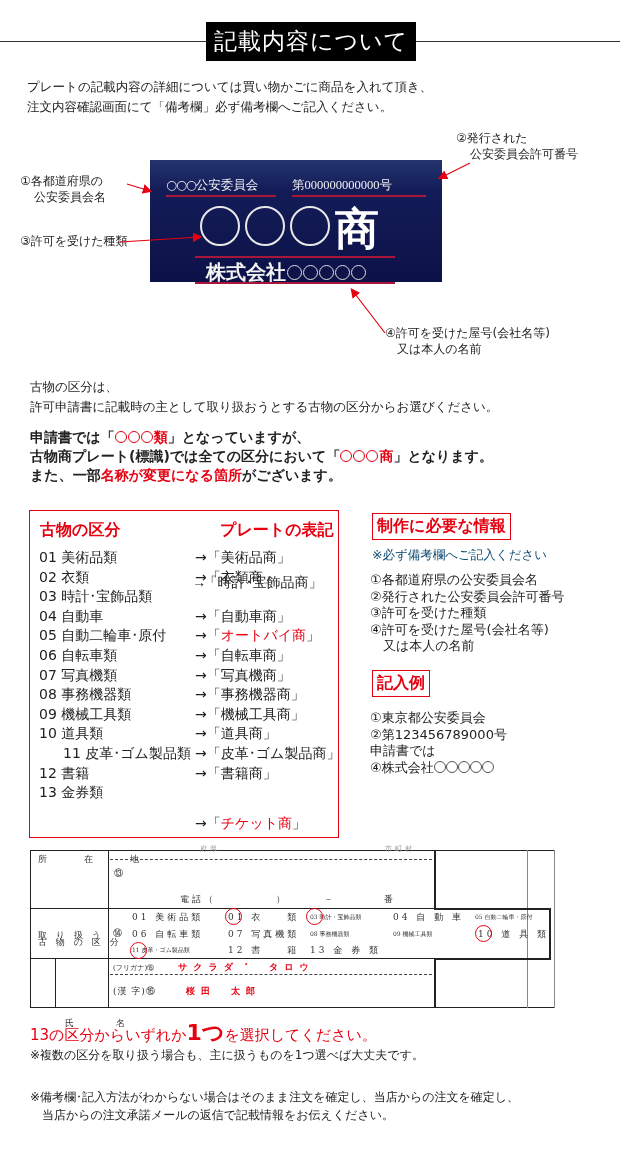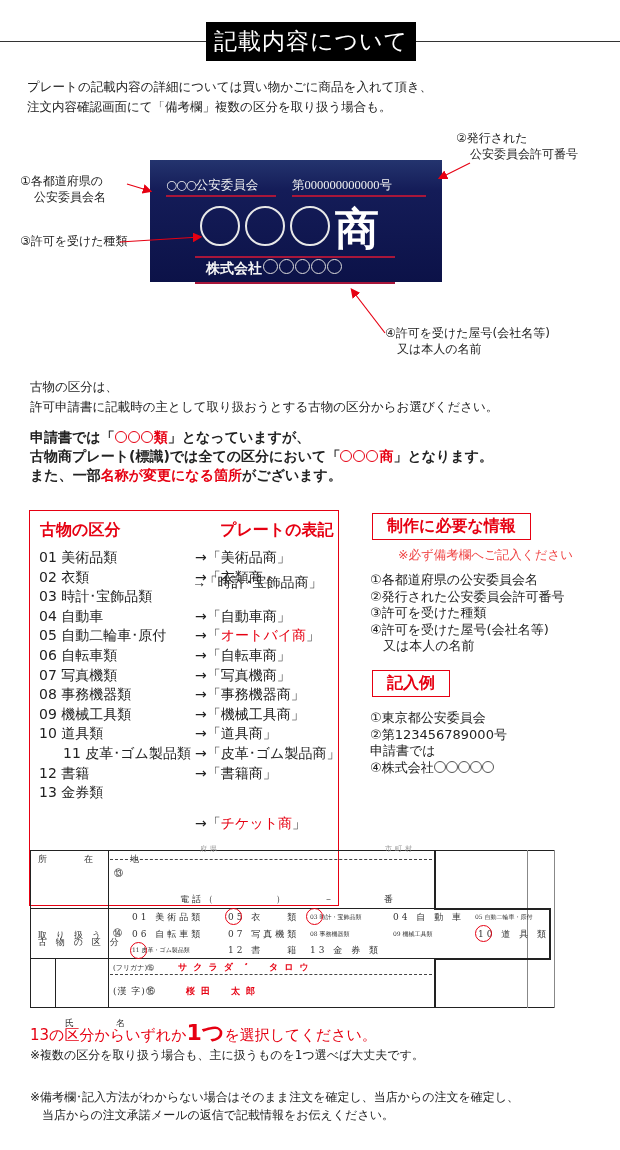--- a/index.html
+++ b/index.html
@@ -20,40 +20,40 @@
 
   
   .plate {
     position: absolute; left: 150px; top: 160px; width: 292px; height: 122px;
     background: linear-gradient(to bottom, #24346e 0%, #141c58 25%, #0c1248 100%);
   }
   .plate-top { position: absolute; top: 17px; font-family: "DejaVu Serif", serif; color: #f0f0f0; font-size: 12.5px; white-space: nowrap; }
   .plate-ul { position: absolute; height: 2px; background: #a8163a; }
   .plate-main { position: absolute; left: 50px; top: 45px; font-family: "DejaVu Serif", serif; color: #fff; font-size: 44px; line-height: 48px; white-space: nowrap; font-weight: bold; }
   .plate-main .circ { display: inline-block; width: 40px; height: 40px; border: 2px solid #e8e8e8; border-radius: 50%; margin-right: 5px; vertical-align: -2px; }
-  .plate-co { position: absolute; left: 56px; top: 99px; font-family: "DejaVu Serif", serif; color: #f4f4f4; font-size: 14px; white-space: nowrap; font-weight: bold; }
+  .plate-co { position: absolute; left: 56px; top: 99px; font-family: "DejaVu Serif", serif; color: #f4f4f4; font-size: 20px; white-space: nowrap; font-weight: bold; }
   .plate-co .sc { display: inline-block; width: 15px; height: 15px; border: 1px solid #ddd; border-radius: 50%; margin-left: 1px; vertical-align: -1px; }
 
   .callout { position: absolute; font-size: 12px; line-height: 16px; white-space: nowrap; }
   svg.arrows { position: absolute; left: 0; top: 0; pointer-events: none; }
 
   
   .cls-p { position: absolute; left: 30px; top: 377px; font-size: 12.5px; line-height: 20px; }
   .cls-strong { position: absolute; left: 30px; top: 428px; font-size: 14px; line-height: 19px; font-weight: bold; }
   .ring { display: inline-block; width: 12px; height: 12px; border: 1px solid #e60012; border-radius: 50%; margin-right: 1px; vertical-align: -1px; }
 
   
-  .cat-box { position: absolute; left: 29px; top: 510px; width: 310px; height: 396px; border: 1.5px solid #e60012; }
+  .cat-box { position: absolute; left: 29px; top: 510px; width: 310px; height: 328px; border: 1.5px solid #e60012; }
   .cat-head { position: absolute; top: 9px; font-size: 16px; font-weight: bold; color: #e60012; }
   .cat-row { position: absolute; left: 9px; font-size: 14px; line-height: 18px; white-space: nowrap; }
   .cat-plate { position: absolute; left: 165px; font-size: 14px; line-height: 18px; white-space: nowrap; }
 
   
-  .tag { position: absolute; border: 1.5px solid #e60012; color: #e60012; font-weight: bold; font-size: 16px; padding: 2px 14px; white-space: nowrap; }
-  .note-red { position: absolute; left: 372px; top: 547px; font-size: 12.5px; color: #ef4444; margin-left: 26px; }
+  .tag { position: absolute; border: 1.5px solid #e60012; color: #e60012; font-weight: bold; font-size: 16px; padding: 2px 4px; white-space: nowrap; }
+  .note-red { position: absolute; left: 372px; top: 547px; font-size: 12.5px; color: #0c4a6e; }
   .info-list { position: absolute; left: 370px; font-size: 13px; line-height: 16.5px; white-space: nowrap; }
   .info-list .sc { display: inline-block; width: 12px; height: 12px; border: 1px solid #555; border-radius: 50%; vertical-align: -1px; }
 
   
   .form { position: absolute; left: 30px; top: 850px; width: 525px; height: 158px; font-family: "DejaVu Serif", serif; color: #333; }
   .f-line { position: absolute; background: #222; }
   .f-dash { position: absolute; border-top: 1px dashed #444; height: 0; }
   .f-txt { position: absolute; font-size: 9px; white-space: nowrap; letter-spacing: 3px; }
   .f-sm { position: absolute; font-size: 6px; white-space: nowrap; }
   .f-circ { position: absolute; width: 17px; height: 17px; border: 1px solid #e60012; border-radius: 50%; }
@@ -66,21 +66,21 @@
   .foot2 { position: absolute; left: 30px; top: 1088px; font-size: 12px; line-height: 18px; white-space: nowrap; }
 </style>
 </head>
 <body>
 
 <div class="hdr-line"></div>
 <div class="hdr-box">記載内容について</div>
 
 <div class="intro">
   <div>プレートの記載内容の詳細については買い物かごに商品を入れて頂き、</div>
-  <div>注文内容確認画面にて「備考欄」複数の区分を取り扱う場合も。</div>
+  <div>注文内容確認画面にて「備考欄」必ず備考欄へご記入ください。</div>
 </div>
 
 <div class="plate">
   <div class="plate-top" style="left:16px;">
     <span class="sc-s" style="letter-spacing:-1px;">○○○</span><span>公安委員会</span>
   </div>
   <div class="plate-ul" style="left:16px; top:35px; width:110px;"></div>
   <div class="plate-top" style="left:142px;font-family:Liberation Serif, serif;">第000000000000号</div>
   <div class="plate-ul" style="left:142px; top:35px; width:134px;"></div>
   <div class="plate-main">
@@ -203,21 +203,21 @@
   <div class="f-txt" style="left:355px; top:-6px; font-size:7px; color:#999;">市町村</div>
   <div class="f-dash" style="left:80px; top:9px; width:322px;"></div>
   <div class="f-txt" style="left:84px; top:17px;">⑬</div>
   <div class="f-txt" style="left:150px; top:43px;">電話（　　　　　）　　　－　　　　番</div>
 
   <div class="f-txt" style="left:8px; top:67px;margin-top:12px;">取 り 扱 う</div>
   <div class="f-txt" style="left:8px; top:86px;">古 物 の 区 分</div>
   <div class="f-txt" style="left:83px; top:77px;">⑭</div>
 
   <div class="f-txt" style="left:102px; top:61px;">01 美術品類</div>
-  <div class="f-txt" style="left:198px; top:61px;">05 衣　　類</div>
+  <div class="f-txt" style="left:198px; top:61px;">01 衣　　類</div>
   <div class="f-sm" style="left:280px; top:63px;">03 時計・宝飾品類</div>
   <div class="f-txt" style="left:363px; top:61px;">04 自 動 車</div>
   <div class="f-sm" style="left:445px; top:63px;">05 自動二輪車・原付</div>
 
   <div class="f-txt" style="left:102px; top:78px;">06 自転車類</div>
   <div class="f-txt" style="left:198px; top:78px;">07 写真機類</div>
   <div class="f-sm" style="left:280px; top:80px;">08 事務機器類</div>
   <div class="f-sm" style="left:363px; top:80px;">09 機械工具類</div>
   <div class="f-txt" style="left:448px; top:78px;">10 道 具 類</div>
 

